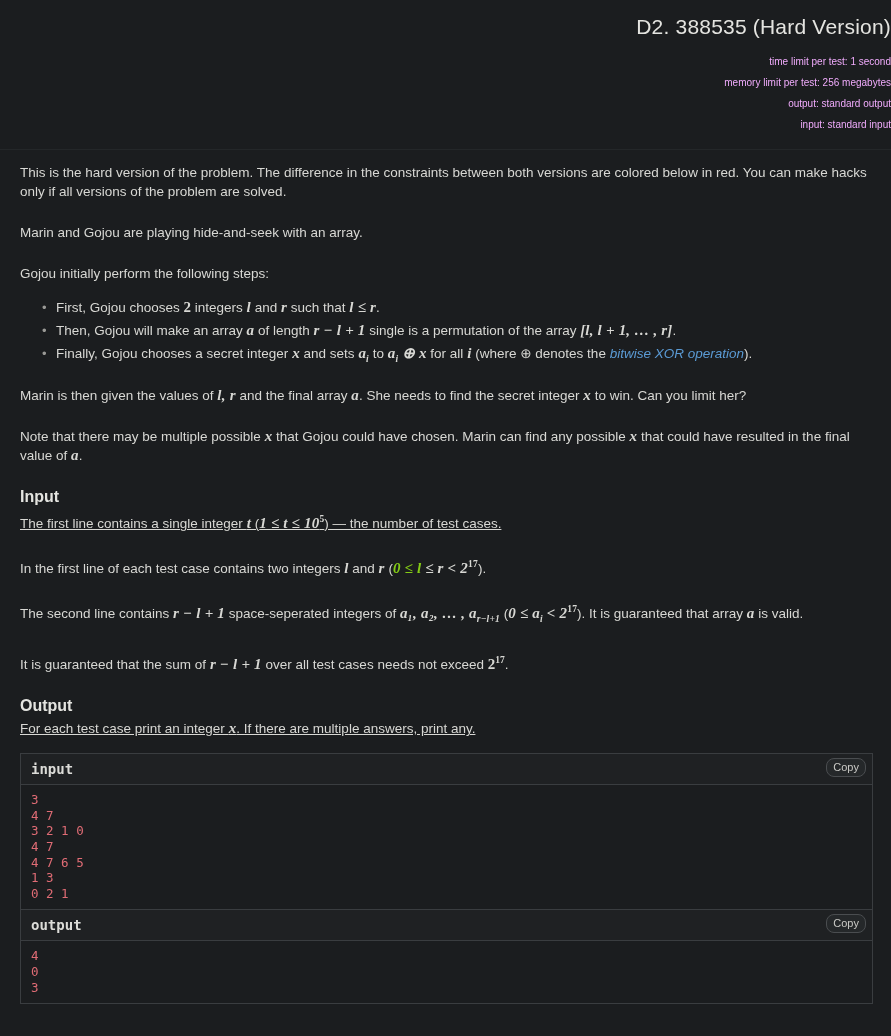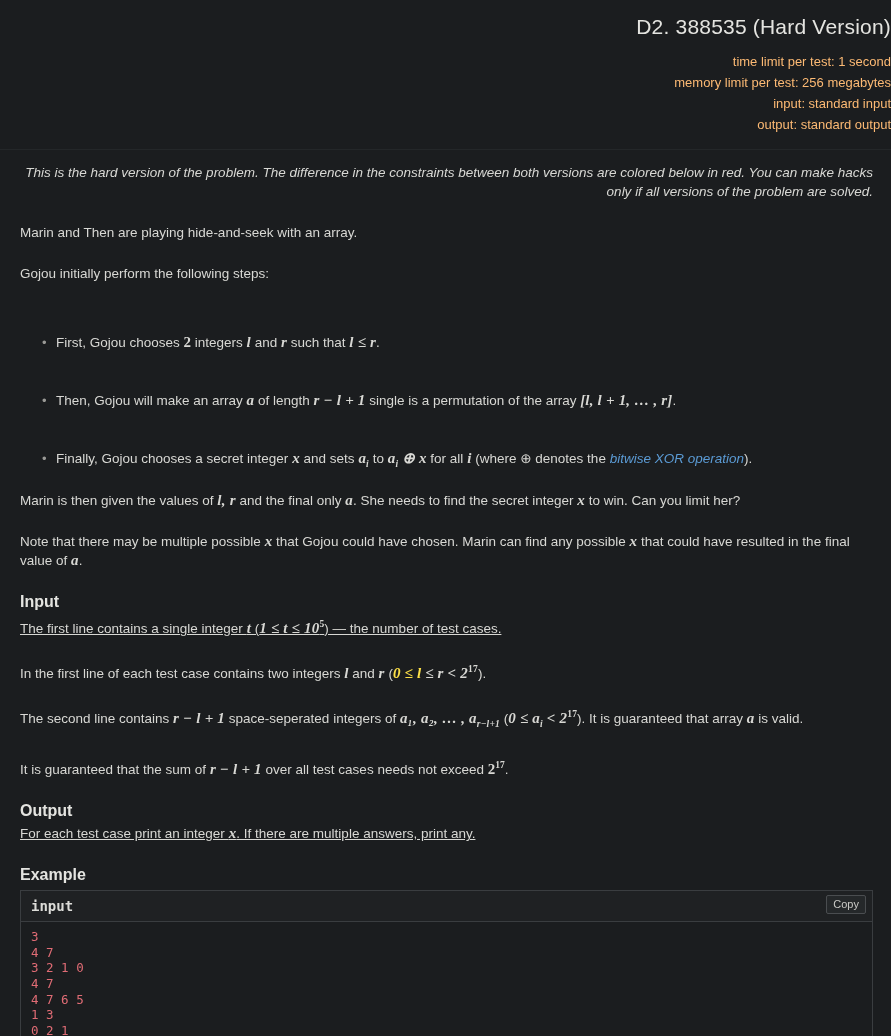--- a/index.html
+++ b/index.html
@@ -25,51 +25,50 @@
   .problem-title {
     font-size: 21px;
     font-weight: 400;
     color: #e4e4e0;
     letter-spacing: .2px;
     margin: 0 0 12px 0;
     line-height: 1.2;
   }
   .limits { line-height: 21px; }
   .limit-line {
-    font-size: 13px;
-    color: #fdba74;
+    font-size: 10px;
+    color: #f0abfc;
   }
 
   
   .statement {
     padding: 0 18px 0 20px;
   }
   .sep-rule {
     height: 1px;
     background: #242729;
     margin: 2px 0 0 0;
   }
   p {
     margin: 0 0 0 0;
     padding: 11px 0 11px 0;
     line-height: 19px;
     color: #d8d8d4;
   }
-  p.intro { font-style: italic; padding-top: 13px; text-align: right; }
+  p.intro { padding-top: 13px; }
   ul.steps {
     margin: 0;
     padding: 2px 0 4px 24px;
     list-style: none;
   }
   ul.steps li {
     position: relative;
     line-height: 23px;
     padding-left: 12px;
     color: #d8d8d4;
-    margin-top: 35px;
   }
   ul.steps li::before {
     content: "\2022";
     position: absolute;
     left: -2px; top: 0;
     color: #9a9a96;
     font-size: 13px;
   }
 
   h2.section {
@@ -91,21 +90,21 @@
     letter-spacing: .2px;
   }
   .mn {
     font-family: "Liberation Serif", serif;
     font-weight: bold;
     font-style: normal;
     font-size: 15px;
   }
   .m sub, .mn sub { font-size: 9.5px; font-style: italic; font-weight: bold; }
   .m sup, .mn sup { font-size: 9.5px; font-style: normal; font-weight: bold; }
-  .red { color: #fde047; }
+  .red { color: #84cc16; }
   a.link { color: #5b9bd5; text-decoration: none; font-style: italic; }
 
   
   .sample-tests { padding-top: 4px; }
   .sample-box {
     border: 1px solid #3a3d40;
     background: #1b1d1f;
   }
   .sample-title {
     position: relative;
@@ -119,21 +118,21 @@
   }
   .sample-title.out-title { border-top: 1px solid #3a3d40; }
   .copy-btn {
     position: absolute;
     right: 6px; top: 4px;
     font-family: "Liberation Sans", sans-serif;
     font-weight: normal;
     font-size: 11px;
     color: #c9c9c5;
     border: 1px solid #4a4d50;
-    border-radius: 2px;
+    border-radius: 8px;
     padding: 1px 6px 2px 6px;
     background: #25282a;
     cursor: pointer;
     line-height: 14px;
   }
   pre.sample-pre {
     margin: 0;
     padding: 7px 10px 8px 10px;
     font-family: "DejaVu Sans Mono", monospace;
     font-size: 12.5px;
@@ -147,48 +146,48 @@
   pre.out-pre { min-height: 54px; }
 </style>
 </head>
 <body>
 
 <div class="problem-header">
   <div class="problem-title">D2. 388535 (Hard Version)</div>
   <div class="limits">
     <div class="limit-line">time limit per test: 1 second</div>
     <div class="limit-line">memory limit per test: 256 megabytes</div>
+    <div class="limit-line">output: standard output</div>
     <div class="limit-line">input: standard input</div>
-    <div class="limit-line">output: standard output</div>
   </div>
 </div>
 <div class="sep-rule"></div>
 
 <div class="statement">
 
   <p class="intro">This is the hard version of the problem. The difference in the constraints between both versions are colored below in red. You can make hacks only if all versions of the problem are solved.</p>
 
-  <p>Marin and Then are playing hide-and-seek with an array.</p>
+  <p>Marin and Gojou are playing hide-and-seek with an array.</p>
 
   <p>Gojou initially perform the following steps:</p>
 
   <ul class="steps">
     <li>
       <span>First, Gojou chooses </span><span class="mn">2</span><span> integers </span><span class="m">l</span><span> and </span><span class="m">r</span><span> such that </span><span class="m">l ≤ r</span><span>.</span>
     </li>
     <li>
       <span>Then, Gojou will make an array </span><span class="m">a</span><span> of length </span><span class="m">r − l + 1</span><span> single is a permutation of the array </span><span class="m">[l, l + 1, … , r]</span><span>.</span>
     </li>
     <li>
       <span>Finally, Gojou chooses a secret integer </span><span class="m">x</span><span> and sets </span><span class="m"><span>a</span><sub>i</sub></span><span> to </span><span class="m"><span>a</span><sub>i</sub><span> ⊕ x</span></span><span> for all </span><span class="m">i</span><span> (where ⊕ denotes the </span><a class="link" href="#">bitwise XOR operation</a><span>).</span>
     </li>
   </ul>
 
   <p>
-    <span>Marin is then given the values of </span><span class="m">l, r</span><span> and the final only </span><span class="m">a</span><span>. She needs to find the secret integer </span><span class="m">x</span><span> to win. Can you limit her?</span>
+    <span>Marin is then given the values of </span><span class="m">l, r</span><span> and the final array </span><span class="m">a</span><span>. She needs to find the secret integer </span><span class="m">x</span><span> to win. Can you limit her?</span>
   </p>
 
   <p>
     <span>Note that there may be multiple possible </span><span class="m">x</span><span> that Gojou could have chosen. Marin can find any possible </span><span class="m">x</span><span> that could have resulted in the final value of </span><span class="m">a</span><span>.</span>
   </p>
 
   <h2 class="section">Input</h2>
 
   <p>
     <span>The first line contains a single integer </span><span class="m">t</span><span> (</span><span class="m"><span>1 ≤ t ≤ 10</span><sup>5</sup></span><span>) — the number of test cases.</span>
@@ -204,21 +203,20 @@
 
   <p>
     <span>It is guaranteed that the sum of </span><span class="m">r − l + 1</span><span> over all test cases needs not exceed </span><span class="mn"><span>2</span><sup>17</sup></span><span>.</span>
   </p>
 
   <h2 class="section">Output</h2>
   <p>
     <span>For each test case print an integer </span><span class="m">x</span><span>. If there are multiple answers, print any.</span>
   </p>
 
-  <h2 class="section">Example</h2>
 
   <div class="sample-tests">
     <div class="sample-box">
 
       <div class="sample-title">
         <span>input</span>
         <span class="copy-btn">Copy</span>
       </div>
       <pre class="sample-pre in-pre">3
 4 7

